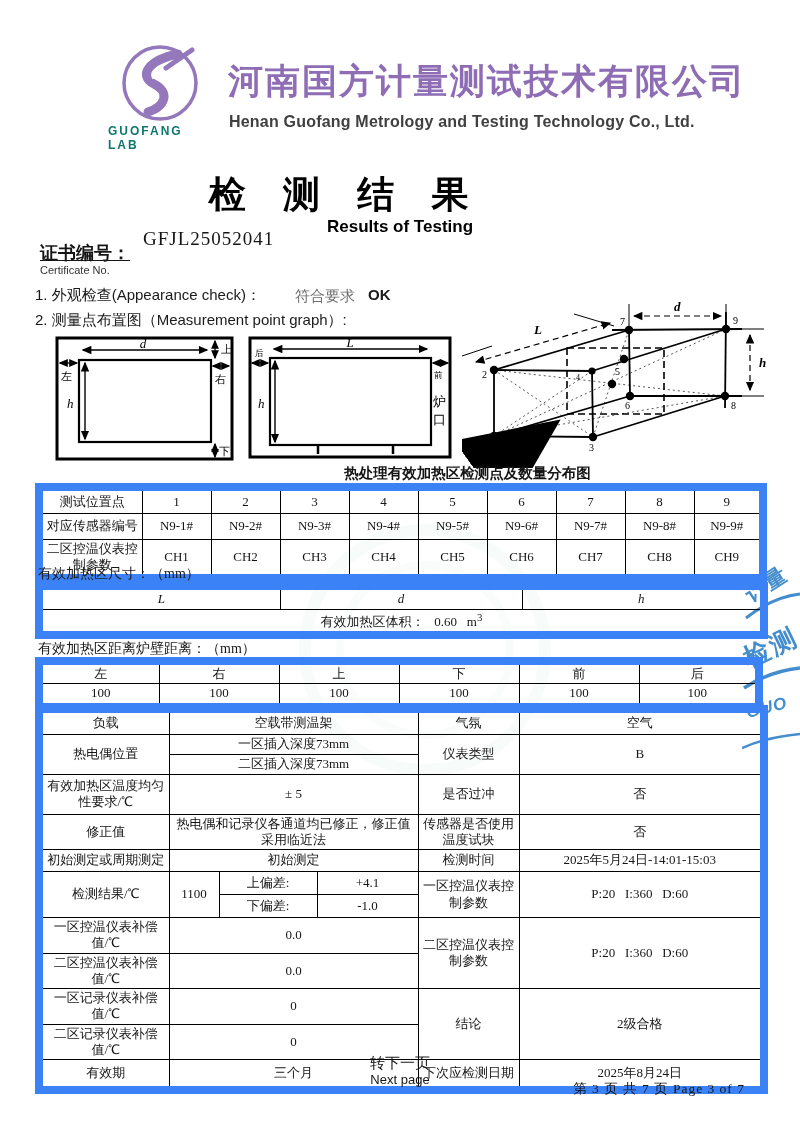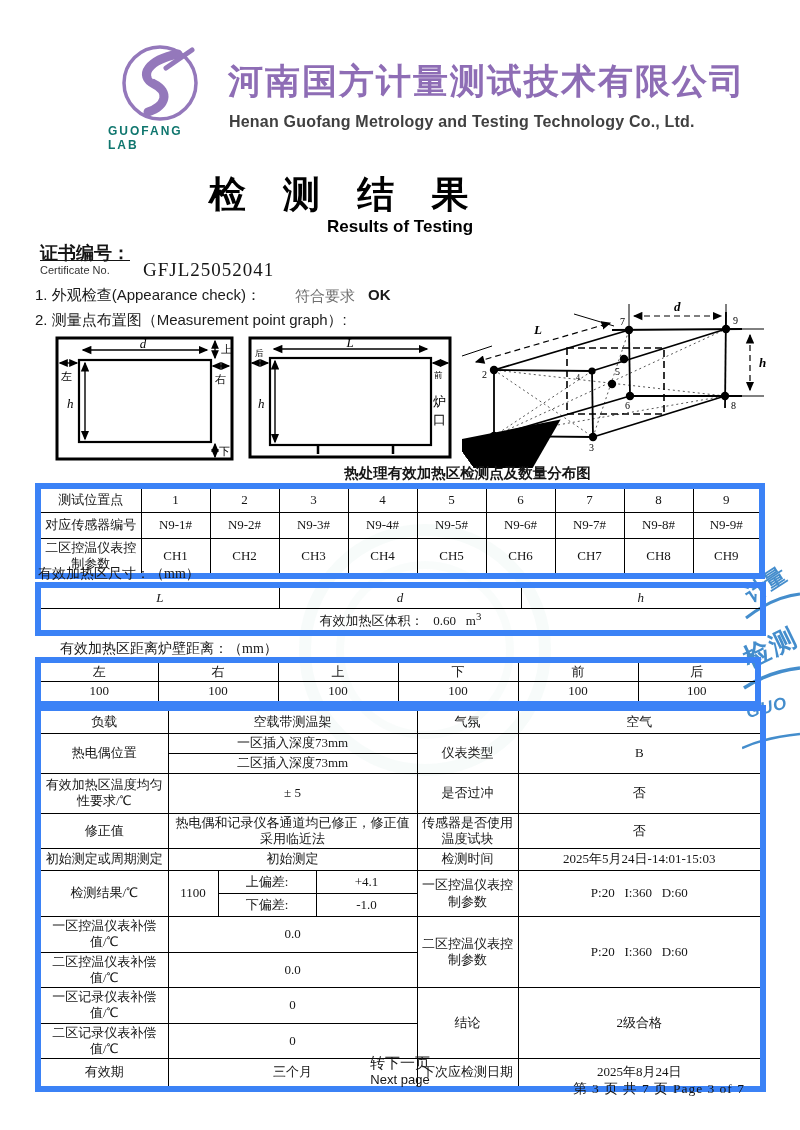--- a/index.html
+++ b/index.html
@@ -15,21 +15,21 @@
   
   .doc-title{font-size:37px;font-weight:bold;letter-spacing:14px;color:#000;}
   .doc-subtitle{font-size:17px;font-weight:bold;color:#000;}
   .cert-label{font-size:18px;font-weight:bold;}
   .cert-no{font-size:19px;letter-spacing:1px;}
   .cert-sub{font-size:11px;color:#333;}
   .item-line{font-size:15px;color:#1a1a1a;}
   .ok-val{font-weight:bold;}
   .muted{color:#6f6f6f;}
   
-  table.tbl{border-collapse:collapse;table-layout:fixed;width:725px;border:6px solid #3b82f6;background:transparent;}
+  table.tbl{border-collapse:collapse;table-layout:fixed;width:725px;border:8px solid #3b82f6;background:transparent;}
   table.tbl td{border:1px solid #000;text-align:center;vertical-align:middle;
                font-size:13px;line-height:1.25;padding:1px 3px;overflow:hidden;}
   .sec-label{font-size:14px;color:#1a1a1a;}
   .caption{font-size:14.5px;font-weight:bold;}
   .bignum{font-size:17px;}
   .ital{font-style:italic;font-size:15px;}
   
   .stamp{position:absolute;right:0;top:552px;width:58px;height:200px;overflow:hidden;
          color:#2b7ec6;pointer-events:none;opacity:.88;}
   .stamp div{position:absolute;font-weight:bold;white-space:nowrap;}
@@ -60,21 +60,21 @@
     </svg>
     <div class="logo-sub sans" style="margin-top:-4px;">GUOFANG  LAB</div>
   </div>
   <div class="abs z1 company-cn" style="left:228px;top:58px;">河南国方计量测试技术有限公司</div>
   <div class="abs z1 company-en sans" style="left:229px;top:113px;">Henan Guofang Metrology and Testing Technology Co., Ltd.</div>
 
   <div class="abs z1 doc-title" style="left:0;top:170px;width:677px;text-align:center;padding-left:14px;box-sizing:border-box;">检 测 结 果</div>
   <div class="abs z1 doc-subtitle sans" style="left:0;top:217px;width:800px;text-align:center;">Results of  Testing</div>
 
   <div class="abs z1 cert-label" style="left:40px;top:241px;text-decoration:underline;">证书编号：</div>
-  <div class="abs z1 cert-no" style="left:143px;top:259px;">GFJL25052041</div>
+  <div class="abs z1 cert-no" style="left:143px;top:228px;">GFJL25052041</div>
   <div class="abs z1 cert-sub sans" style="left:40px;top:264px;">Certificate No.</div>
 
   <div class="abs z1 item-line sans" style="left:35px;top:286px;">1. 外观检查(Appearance check)：</div>
   <div class="abs z1 item-line muted" style="left:295px;top:287px;">符合要求</div>
   <div class="abs z1 item-line ok-val sans" style="left:368px;top:286px;">OK</div>
   <div class="abs z1 item-line sans" style="left:35px;top:311px;">2. 测量点布置图（Measurement point graph）:</div>
 
   <div class="abs z1" style="left:55px;top:336px;">
     <svg width="180" height="128" viewBox="0 0 180 128">
       <defs>
@@ -281,21 +281,21 @@
         <td colspan="3">
           <span>有效加热区体积：</span>&nbsp;&nbsp;
           <span>0.60</span>&nbsp;&nbsp;
           <span>m</span><sup>3</sup>
         </td>
       </tr>
     </tbody>
       </table>
   </div>
 
-  <div class="abs z1 sec-label" style="left:38px;top:640px;margin-left:22px;">有效加热区距离炉壁距离：（mm）</div>
+  <div class="abs z1 sec-label" style="left:38px;top:640px;">有效加热区距离炉壁距离：（mm）</div>
   <div class="abs z1" style="left:35px;top:657px;">
     <table class="tbl">
       <colgroup>
           <col span="6" style="width:120px">
         </colgroup>
       <tbody>
           <tr style="height:21px">
         <td>左</td>
         <td>右</td>
         <td>上</td>

